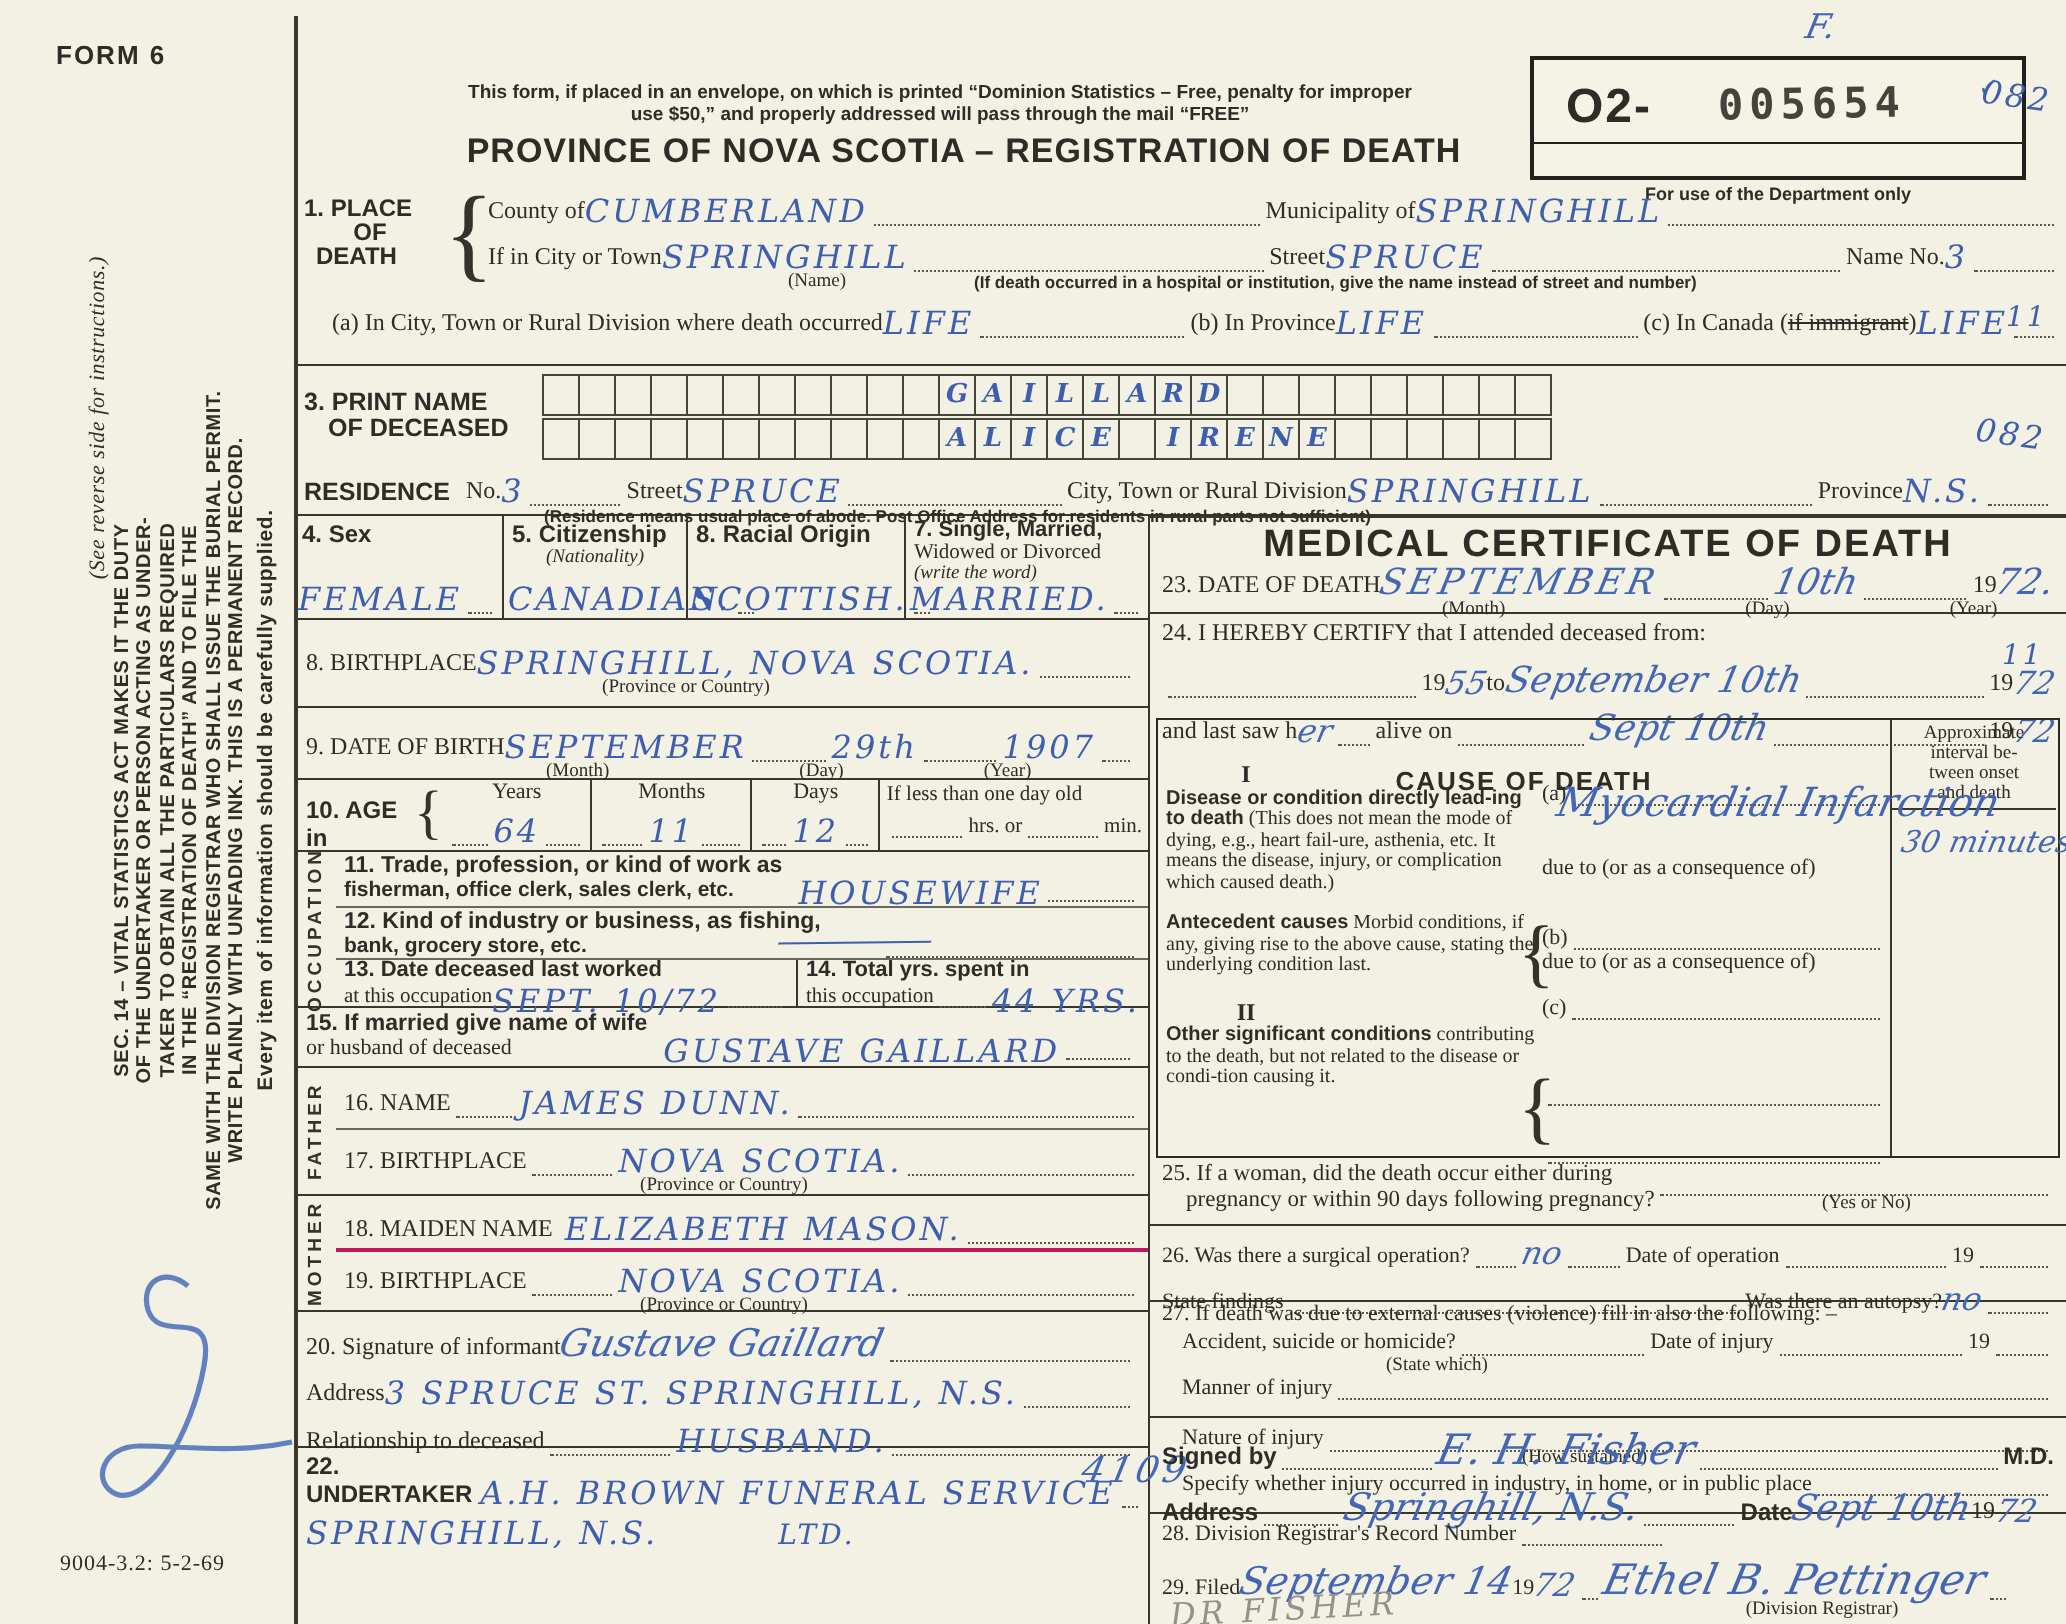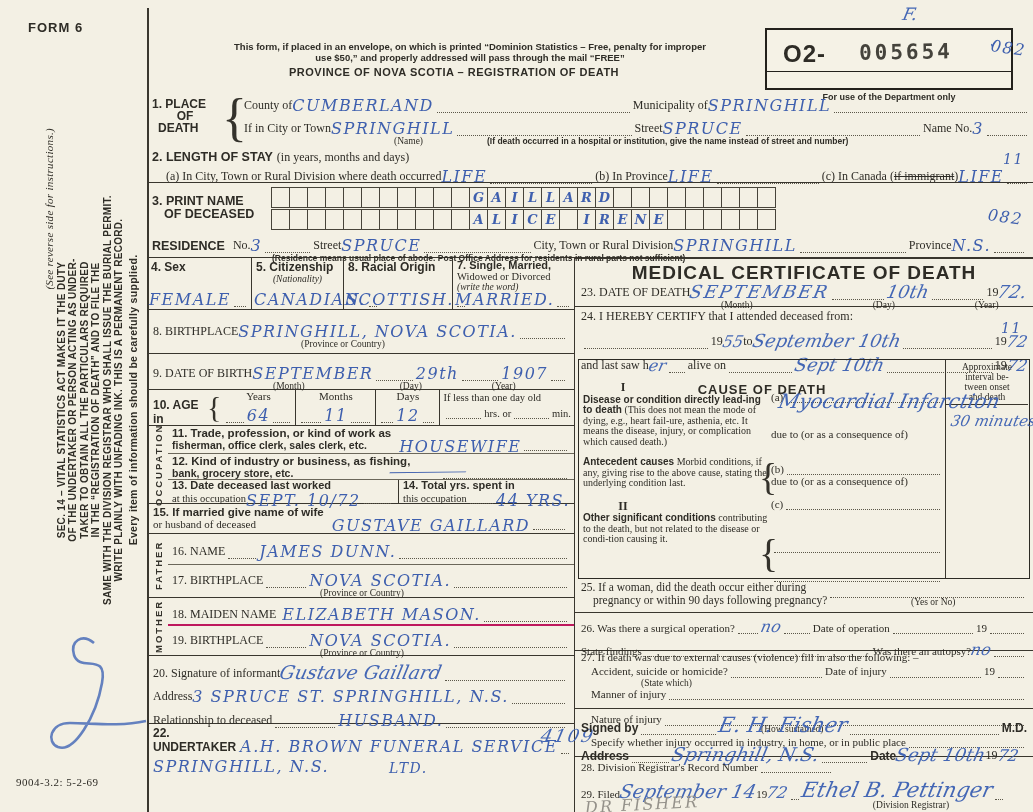--- a/index.html
+++ b/index.html
@@ -55,31 +55,31 @@
     <div class="sb-line">IN THE “REGISTRATION OF DEATH” AND TO FILE THE</div>
     <div class="sb-line">SAME WITH THE DIVISION REGISTRAR WHO SHALL ISSUE THE BURIAL PERMIT.</div>
     <div class="sb-line">WRITE PLAINLY WITH UNFADING INK. THIS IS A PERMANENT RECORD.</div>
     <div class="sb-line sb-strong">Every item of information should be carefully supplied.</div>
   </div>
 
   <svg class="abs" style="left:22px;top:625px;" width="130" height="150" viewBox="0 0 130 150">
     <path d="M72,18 C60,8 48,16 52,30 C58,48 86,26 80,58 C74,92 52,128 36,122 C24,117 28,98 48,98 C70,98 96,102 124,96" fill="none" stroke="#4a6db8" stroke-width="2.6" opacity="0.85"></path>
   </svg>
 
-  <div class="abs" style="left:16px;top:776px;font-size:11px;letter-spacing:.5px;">9004-3.2: 5-2-69</div>
+  <div class="abs" style="left:30px;top:776px;font-size:11px;letter-spacing:.5px;">9004-3.2: 5-2-69</div>
 
   
   <div class="abs" style="left:147px;top:8px;height:804px;border-left:2px solid #3a372f;"></div>
 
   
   <div class="abs sans b ctr" style="left:205px;top:41px;width:530px;font-size:9.5px;line-height:11px;">
     <div>This form, if placed in an envelope, on which is printed “Dominion Statistics – Free, penalty for improper</div>
     <div>use $50,” and properly addressed will pass through the mail “FREE”</div>
   </div>
-  <div class="abs sans b ctr" style="left:169px;top:66px;width:570px;font-size:11px;letter-spacing:.5px;">PROVINCE OF NOVA SCOTIA – REGISTRATION OF DEATH</div>
+  <div class="abs sans b ctr" style="left:197px;top:66px;width:570px;font-size:17px;letter-spacing:.5px;">PROVINCE OF NOVA SCOTIA – REGISTRATION OF DEATH</div>
 
   <div class="abs hws" style="left:903px;top:4px;font-size:17px;">F.</div>
 
   <div class="abs" style="left:765px;top:28px;width:248px;height:62px;border:2px solid #23211c;background:#f5f2e6;">
     <span class="abs sans b" style="left:16px;top:10px;font-size:24px;letter-spacing:1px;">O2-</span>
     <span class="abs" style="left:92px;top:10px;font-family:'DejaVu Sans Mono',monospace;font-weight:bold;font-size:21px;letter-spacing:3px;color:#45433c;transform:rotate(-1deg);">005654</span>
     <span class="abs" style="left:222px;top:6px;color:#4a6db8;font-size:13px;">✓</span>
     <div class="abs" style="left:0;right:0;bottom:16px;border-top:1.5px solid #23211c;"></div>
   </div>
   <div class="abs sans b ctr" style="left:765px;top:92px;width:248px;font-size:9px;">For use of the Department only</div>
@@ -119,24 +119,20 @@
       </div>
       <div class="fl" style="margin-top:0;">
         <span class="cap" style="margin-left:150px;">(Name)</span>
         <span class="capb" style="margin-left:64px;">(If death occurred in a hospital or institution, give the name instead of street and number)</span>
       </div>
     </div>
   </div>
 
   
   <div class="abs" style="left:152px;top:150px;width:878px;height:32px;">
-    <div class="fl" style="align-items:baseline;">
-      <span class="sans b" style="font-size:12.5px;">2. LENGTH OF STAY</span>
-      <span class="lbl" style="margin-left:4px;">(in years, months and days)</span>
-    </div>
     <div class="fl" style="margin-top:0;padding-left:14px;">
       <span class="lbl">(a) In City, Town or Rural Division where death occurred</span>
       <span class="hwp big">LIFE</span>
       <span class="ds"></span>
       <span class="lbl">(b) In Province</span>
       <span class="hwp big">LIFE</span>
       <span class="ds"></span>
       <span class="lbl"><span>(c) In Canada (</span><span style="text-decoration:line-through;">if immigrant</span><span>)</span></span>
       <span class="hwp big">LIFE</span>
       <span class="dsf" style="width:20px;"></span>
@@ -633,21 +629,21 @@
       <div style="height:58px;border-bottom:1px solid #39362e;padding:1px 6px 0 6px;font-size:11px;line-height:11.5px;position:relative;">
         <div>27. If death was due to external causes (violence) fill in also the following: –</div>
         <div class="fl" style="margin-top:1px;padding-left:10px;">
           <span>Accident, suicide or homicide?</span>
             <span class="ds"></span>
           <span>Date of injury</span>
             <span class="ds"></span>
           <span>19</span>
             <span class="dsf" style="width:26px;"></span>
         </div>
-        <div class="cap" style="margin-left:44px;padding-left:16px;">(State which)</div>
+        <div class="cap" style="margin-left:96px;padding-left:16px;">(State which)</div>
         <div class="fl" style="padding-left:10px;margin-top:-2px;">
           <span>Manner of injury</span>
             <span class="ds"></span>
         </div>
         <div class="abs hws" style="right:40px;top:30px;font-size:18px;letter-spacing:2px;">4109</div>
         <div class="fl" style="padding-left:10px;margin-top:-2px;">
           <span>Nature of injury</span>
             <span class="ds"></span>
         </div>
         <div class="fl" style="margin-top:-2px;">

